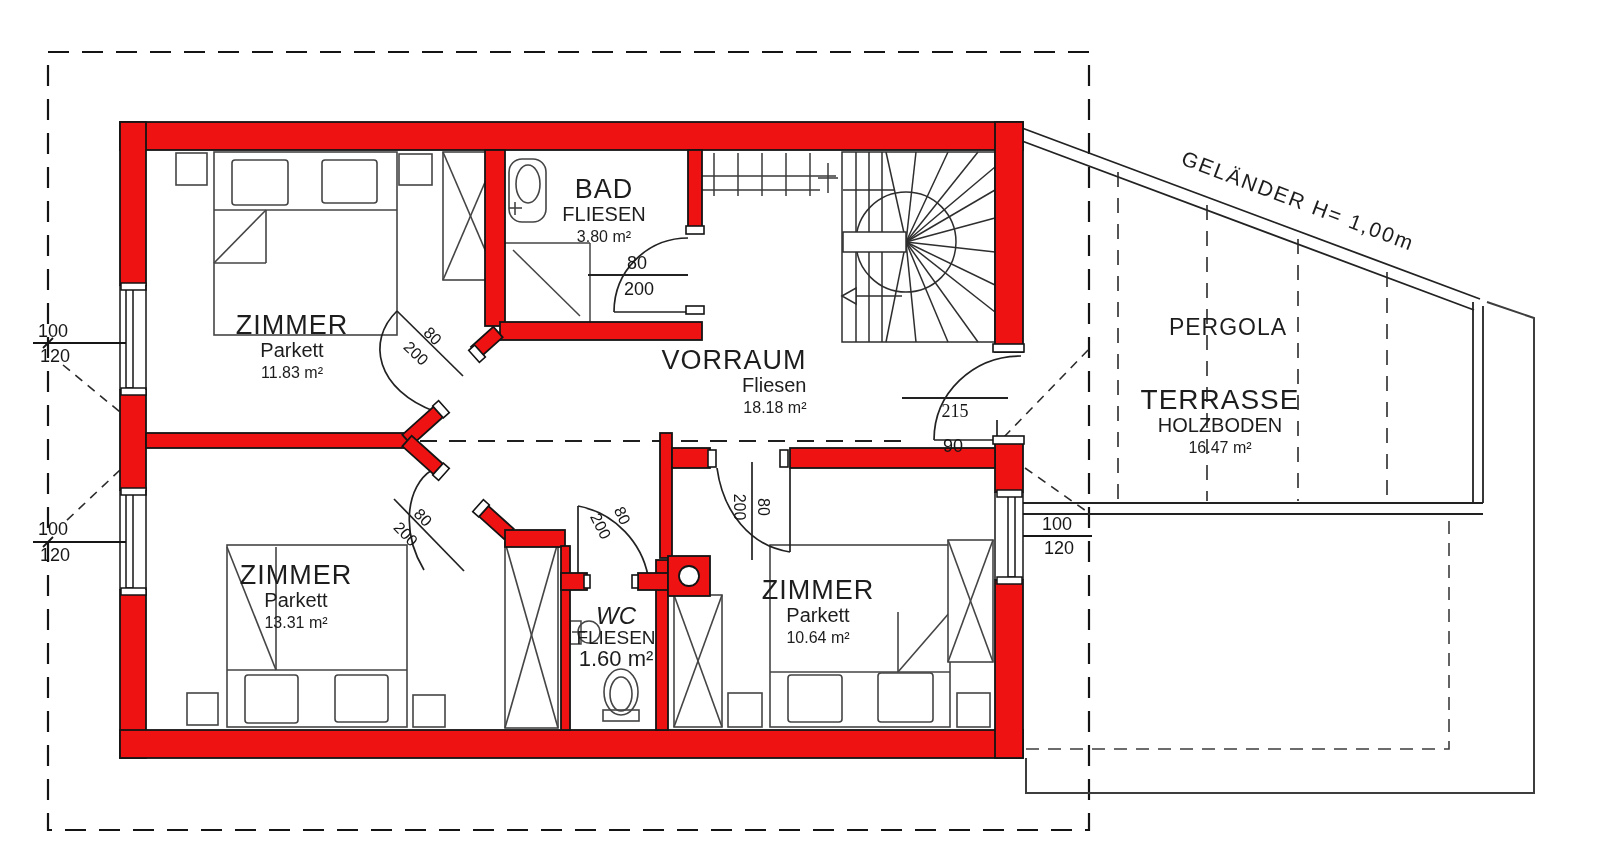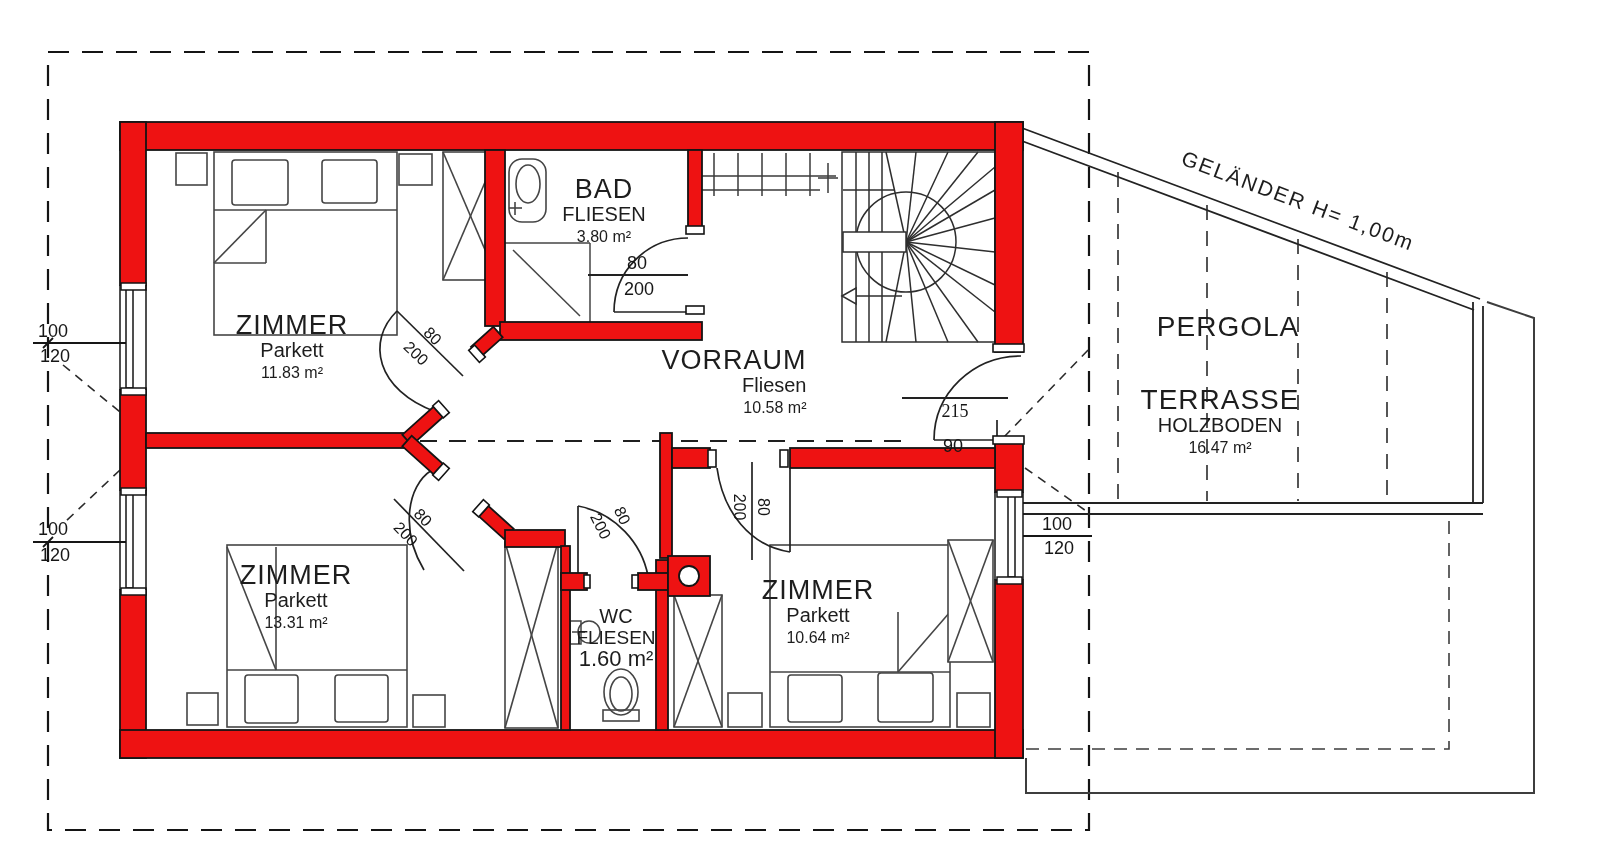--- a/index.html
+++ b/index.html
@@ -4,27 +4,27 @@
 <style>
   html,body{margin:0;padding:0;background:#ffffff;}
   #stage{position:relative;width:1600px;height:867px;background:#ffffff;overflow:hidden;
          font-family:"Liberation Sans", sans-serif;}
   #plan-svg{position:absolute;left:0;top:0;width:1600px;height:867px;}
   .lbl{position:absolute;transform:translate(-50%,-50%);text-align:center;color:#1d1d1d;white-space:nowrap;}
   .room-name{font-size:27px;letter-spacing:1px;line-height:28px;}
   .room-name.sm{font-size:28px;}
   .room-floor{font-size:20px;line-height:22px;}
   .room-area{font-size:16px;line-height:23px;}
-  .wc-name{font-size:20px;line-height:24px;}
+  .wc-name{font-size:24px;line-height:24px;font-style:italic;}
   .wc-floor{font-size:19px;line-height:20px;}
   .wc-area{font-size:22px;line-height:22px;}
   .dim{font-size:18px;line-height:18px;color:#161616;}
   .dim-sm{font-size:16px;line-height:16px;color:#161616;}
   .rot{transform-origin:center center;}
-  .pergola{font-size:28px;letter-spacing:1px;}
+  .pergola{font-size:23px;letter-spacing:1px;}
   .ski{font-size:17px;letter-spacing:.5px;}
   .gelaender{font-size:21px;letter-spacing:2px;}
   .stack span{display:block;}
 </style>
 </head>
 <body>
 
 <div id="stage">
 
 <svg id="plan-svg" viewBox="0 0 1600 867" xmlns="http://www.w3.org/2000/svg">
@@ -322,21 +322,21 @@
 
 <div class="lbl stack" style="left:604px;top:211px;">
   <span class="room-name">BAD</span>
   <span class="room-floor">FLIESEN</span>
   <span class="room-area">3.80 m²</span>
 </div>
 
 <div class="lbl stack" style="left:734px;top:382px;text-align:right;">
   <span class="room-name">VORRAUM</span>
   <span class="room-floor">Fliesen</span>
-  <span class="room-area">10.58 m²</span>
+  <span class="room-area">18.18 m²</span>
 </div>
 
 <div class="lbl stack" style="left:296px;top:597px;">
   <span class="room-name">ZIMMER</span>
   <span class="room-floor">Parkett</span>
   <span class="room-area">13.31 m²</span>
 </div>
 
 <div class="lbl stack" style="left:616px;top:637px;">
   <span class="wc-name">WC</span>

